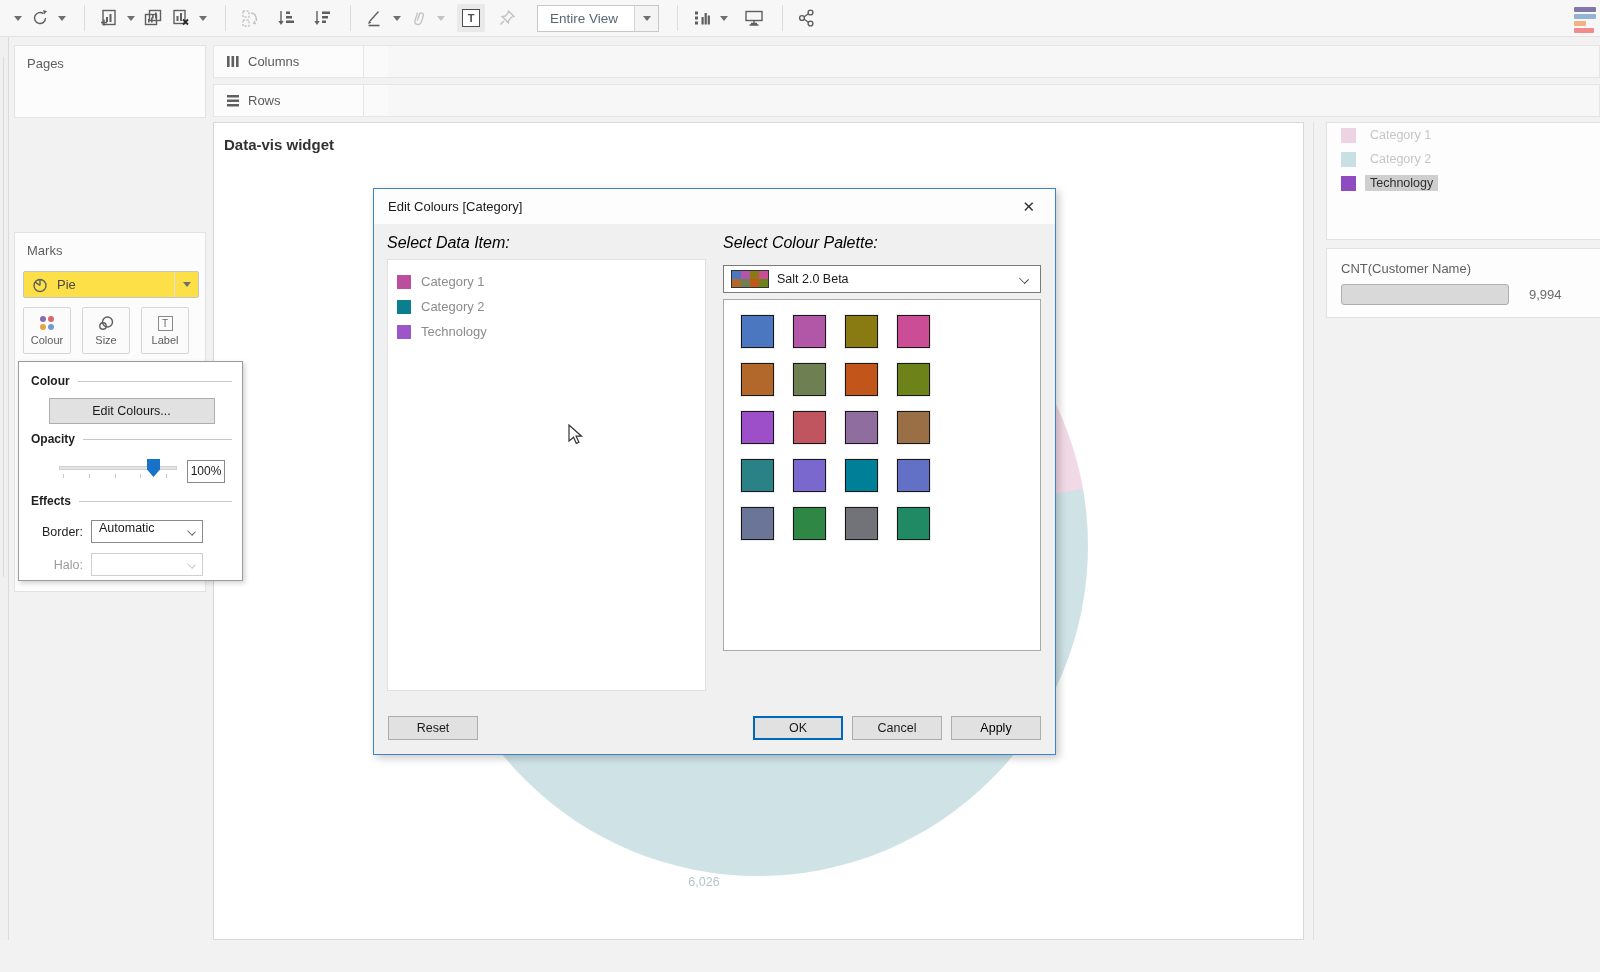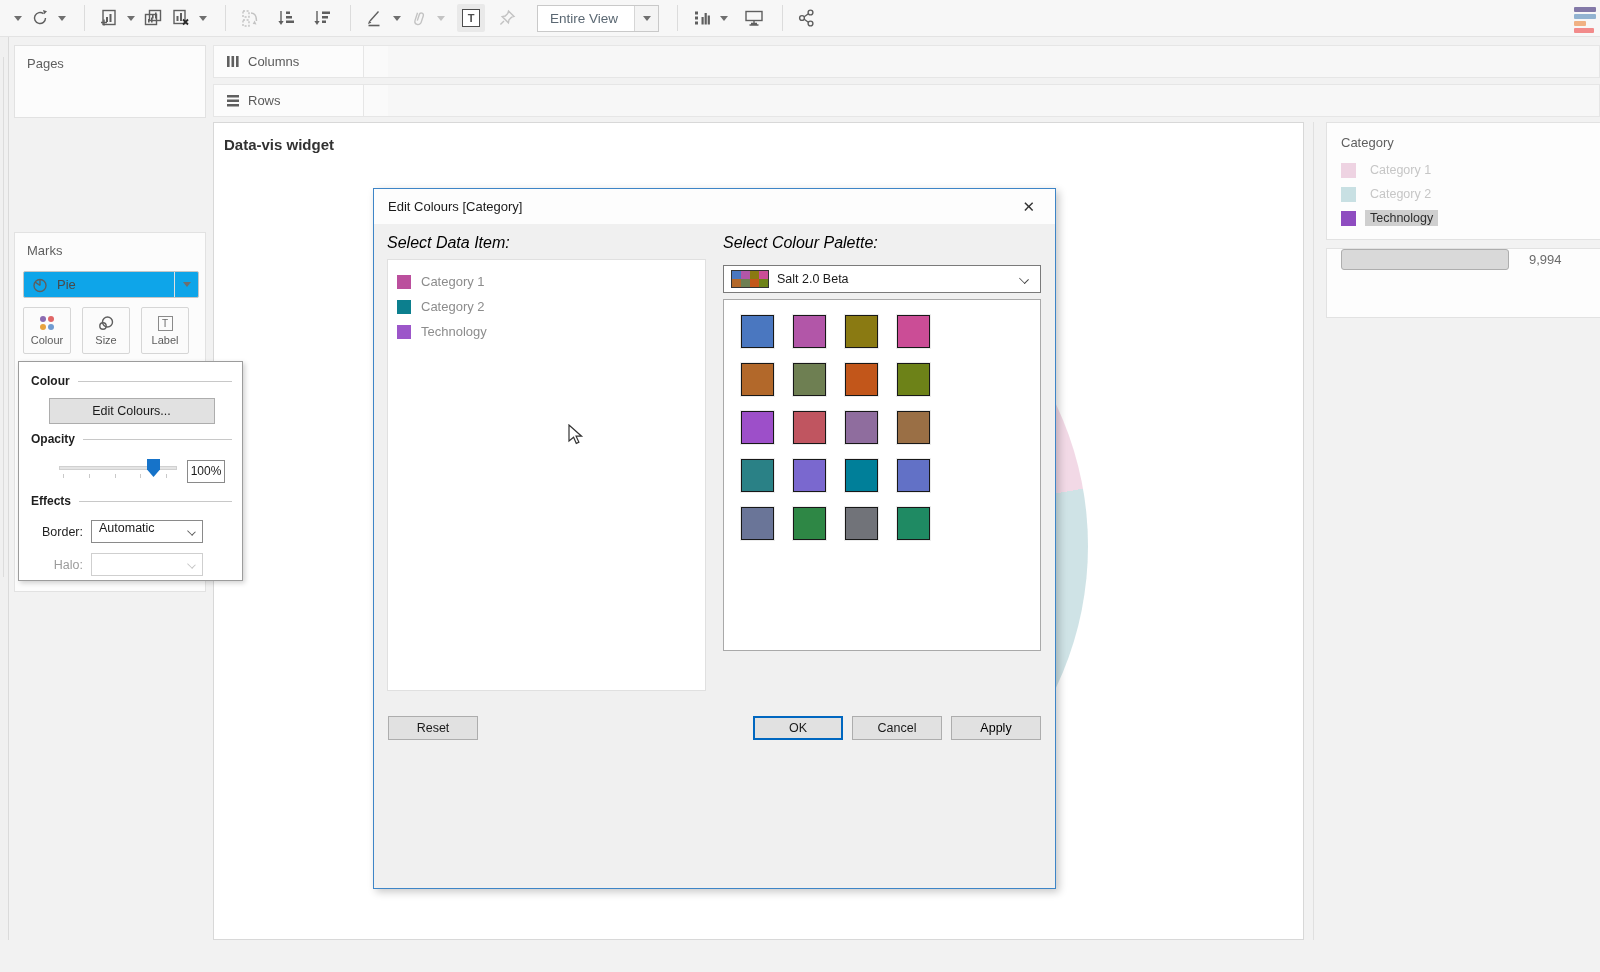--- a/index.html
+++ b/index.html
@@ -19,21 +19,21 @@
   .view-dd .vtext { flex:1; padding-left:12px; font-size:13.5px; color:#5a6772; }
   .view-dd .vcaret { width:24px; height:100%; border-left:1px solid #d6d6d6; display:flex; align-items:center; justify-content:center; background:#f4f4f4; }
   .showme-bars { position:absolute; right:0; top:7px; width:26px; overflow:hidden; }
   .showme-bars div { height:5px; margin-bottom:2px; border-radius:1px; }
 
   
   .left-strip { position:absolute; left:0; top:37px; width:9px; height:903px; background:#f0f0f0; border-right:1px solid #dadada; }
   .left-strip:before { content:""; position:absolute; left:3px; top:20px; width:1px; height:520px; background:#dcdcdc; }
   .side-card { position:absolute; background:#fcfcfc; border:1px solid #e2e2e2; }
   .side-label { font-size:13px; color:#5f5f5f; padding:10px 0 0 12px; }
-  .marks-dd { position:absolute; left:8px; top:38px; width:176px; height:27px; background:#0ea5e9; border:1px solid #c6c6c6; border-radius:2px; display:flex; align-items:center; cursor:pointer; }
+  .marks-dd { position:absolute; left:8px; top:38px; width:176px; height:27px; background:#fde047; border:1px solid #c6c6c6; border-radius:2px; display:flex; align-items:center; cursor:pointer; }
   .marks-dd .md-text { flex:1; font-size:13px; color:#4a4a4a; padding-left:8px; }
   .marks-dd .md-caret { width:24px; height:100%; border-left:1px solid #e0e0e0; display:flex; align-items:center; justify-content:center; }
   .marks-btns { position:absolute; left:8px; top:74px; display:flex; gap:11px; }
   .mark-btn { width:48px; height:47px; background:#fbfbfb; border:1px solid #d6d6d6; border-radius:2px; display:flex; flex-direction:column; align-items:center; justify-content:center; cursor:pointer; }
   .mark-btn span { font-size:11px; color:#5c5c5c; margin-top:3px; }
 
   
   .colour-popup { position:absolute; left:18px; top:361px; width:225px; height:220px; background:#fff; border:1px solid #9c9c9c; box-shadow:2px 2px 5px rgba(0,0,0,.18); z-index:30; padding:10px 10px 0 12px; }
   .sect-row { display:flex; align-items:center; margin-top:2px; }
   .sect-row b { font-size:12px; color:#1f1f1f; font-weight:bold; margin-right:8px; white-space:nowrap; }
@@ -75,21 +75,21 @@
   .legend-item .lb { font-size:12.5px; color:#3f3f3f; padding:1px 5px; }
   .legend-item.dim .lb { color:#c6c6c6; }
   .legend-item.hl .lb { background:#cfcfcf; color:#2e2e2e; }
   .cnt-card { position:absolute; left:1326px; top:248px; width:274px; height:70px; background:#fdfdfd; border:1px solid #e2e2e2; border-right:none; }
   .cnt-title { font-size:13px; color:#5f5f5f; padding:12px 0 8px 14px; }
   .cnt-row { display:flex; align-items:center; padding-left:14px; }
   .cnt-bar { width:168px; height:21px; background:#d9d9d9; border:1px solid #aeaeae; border-radius:3px; cursor:pointer; }
   .cnt-val { font-size:13px; color:#6b6b6b; margin-left:20px; }
 
   
-  .dialog { position:absolute; left:373px; top:188px; width:683px; height:701px; background:#f0f0f0; border:1px solid #3e85c7; box-shadow:3px 3px 8px rgba(0,0,0,.22); z-index:40; }
+  .dialog { position:absolute; left:373px; top:188px; width:683px; height:567px; background:#f0f0f0; border:1px solid #3e85c7; box-shadow:3px 3px 8px rgba(0,0,0,.22); z-index:40; }
   .dlg-titlebar { height:35px; background:#fdfdfd; display:flex; align-items:center; padding:0 14px; }
   .dlg-title { flex:1; font-size:13px; color:#1a1a1a; }
   .dlg-close { font-size:15px; color:#333; cursor:pointer; padding:2px 6px; }
   .dlg-label { position:absolute; font-size:16px; color:#000000;font-style:italic; }
   .dlg-list { position:absolute; left:13px; top:70px; width:319px; height:432px; background:#fff; border:1px solid #e0e0e0; padding-top:9px; }
   .dlg-item { display:flex; align-items:center; height:25px; padding-left:9px; cursor:pointer; }
   .dlg-item .sw { width:14px; height:14px; margin-right:10px; }
   .dlg-item .lb { font-size:13px; color:#8c8c8c; }
   .pal-dd { position:absolute; left:349px; top:76px; width:318px; height:28px; background:#fff; border:1px solid #7a7a7a; display:flex; align-items:center; padding-left:7px; cursor:pointer; }
   .pal-thumb { width:38px; height:18px; border:1px solid #333; display:grid; grid-template-columns:repeat(4,1fr); grid-template-rows:repeat(2,1fr); margin-right:8px; }
@@ -339,37 +339,37 @@
   </div>
 
   <div class="canvas">
     <div class="sheet-title">Data-vis widget</div>
     <div class="pie" style="background: conic-gradient(rgb(207, 227, 230) 0deg, rgb(207, 227, 230) 22deg, rgb(242, 217, 230) 22deg, rgb(242, 217, 230) 80deg, rgb(207, 227, 230) 80deg, rgb(207, 227, 230) 360deg);"></div>
     <div class="pie-label">6,026</div>
   </div>
 
   <div class="right-divider"></div>
   <div class="legend-card">
-    <div class="legend-title">Category</div>
     <div>
         <div class="legend-item dim">
           <div class="sw" style="background: rgb(238, 211, 226);"></div>
           <div class="lb">Category 1</div>
         </div>
         <div class="legend-item dim">
           <div class="sw" style="background: rgb(200, 224, 227);"></div>
           <div class="lb">Category 2</div>
         </div>
         <div class="legend-item hl">
           <div class="sw" style="background: rgb(142, 76, 192);"></div>
           <div class="lb">Technology</div>
         </div>
       </div>
   </div>
   <div class="cnt-card">
+    <div class="cnt-title">CNT(Customer Name)</div>
     <div class="cnt-row">
       <div class="cnt-bar"></div>
       <div class="cnt-val">9,994</div>
     </div>
   </div>
 
   <div class="dialog">
     <div class="dlg-titlebar">
       <div class="dlg-title">Edit Colours [Category]</div>
       <div class="dlg-close">✕</div>

